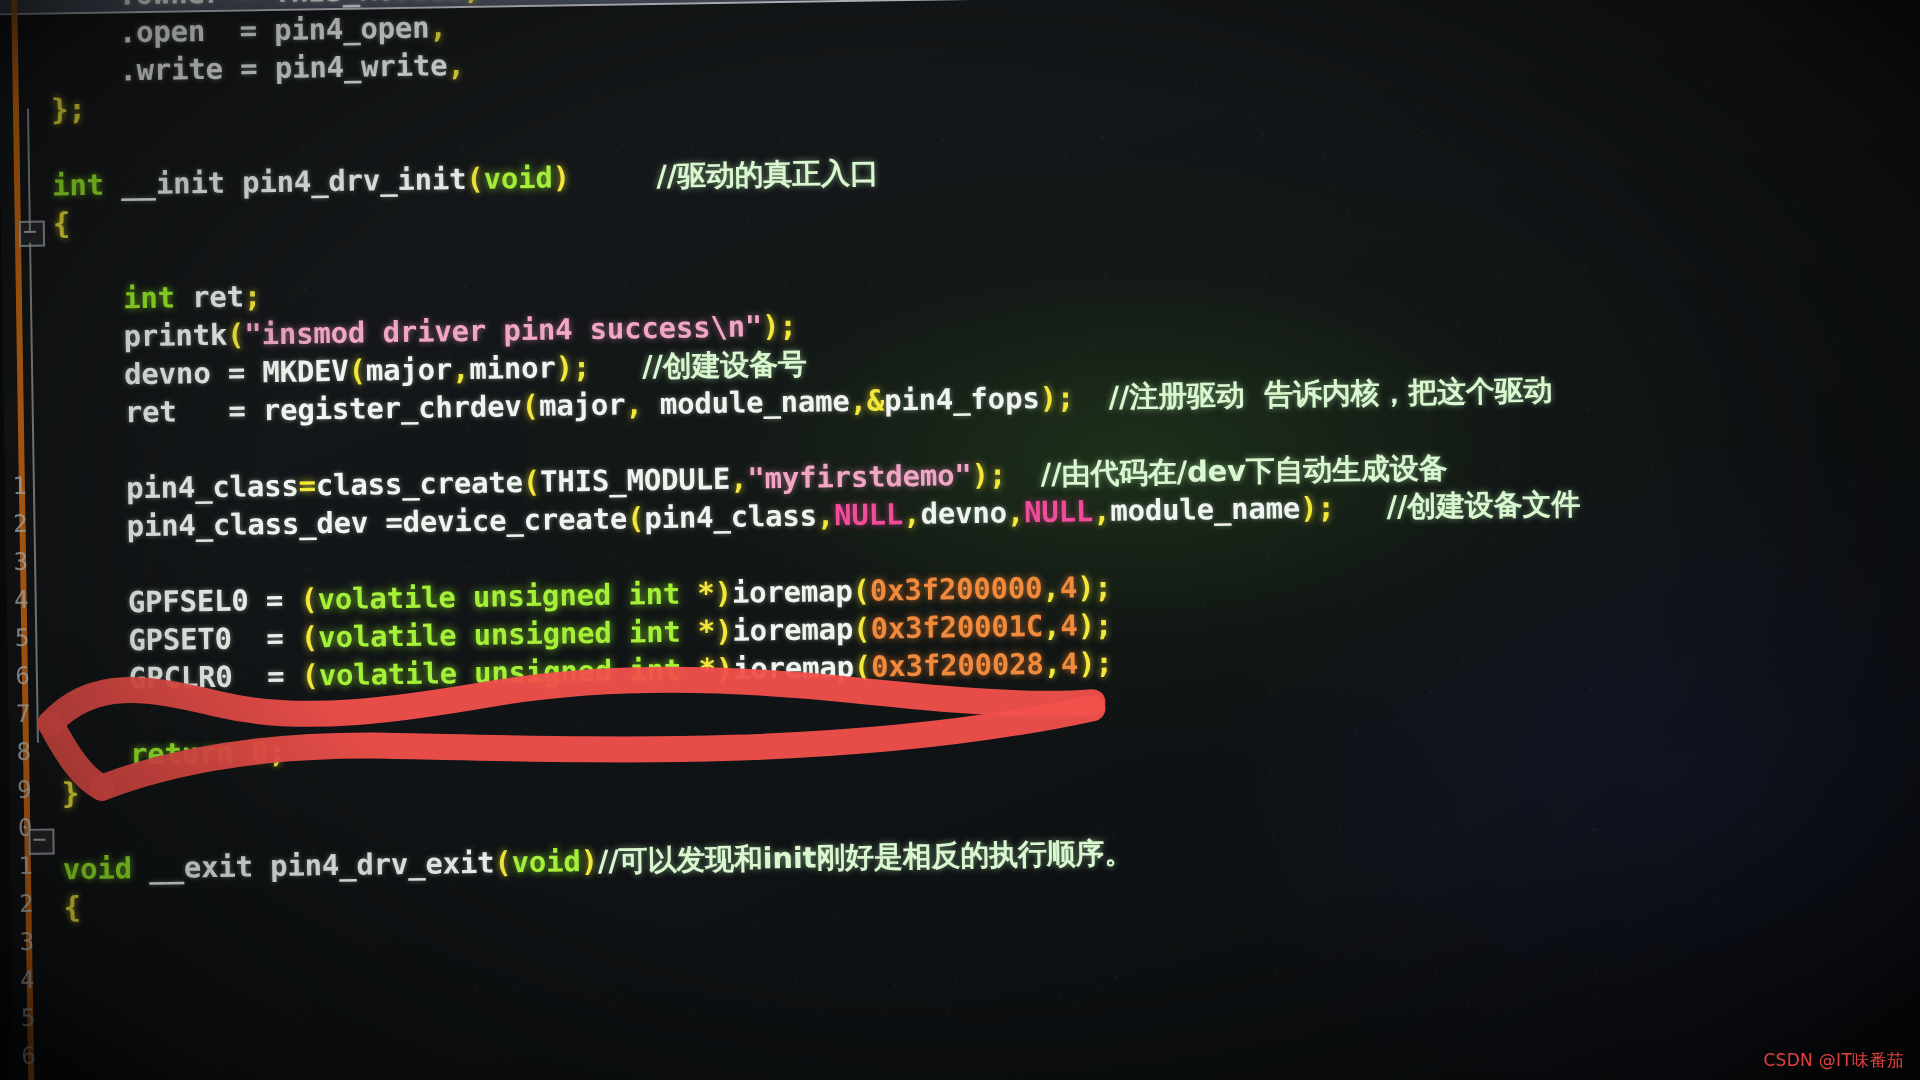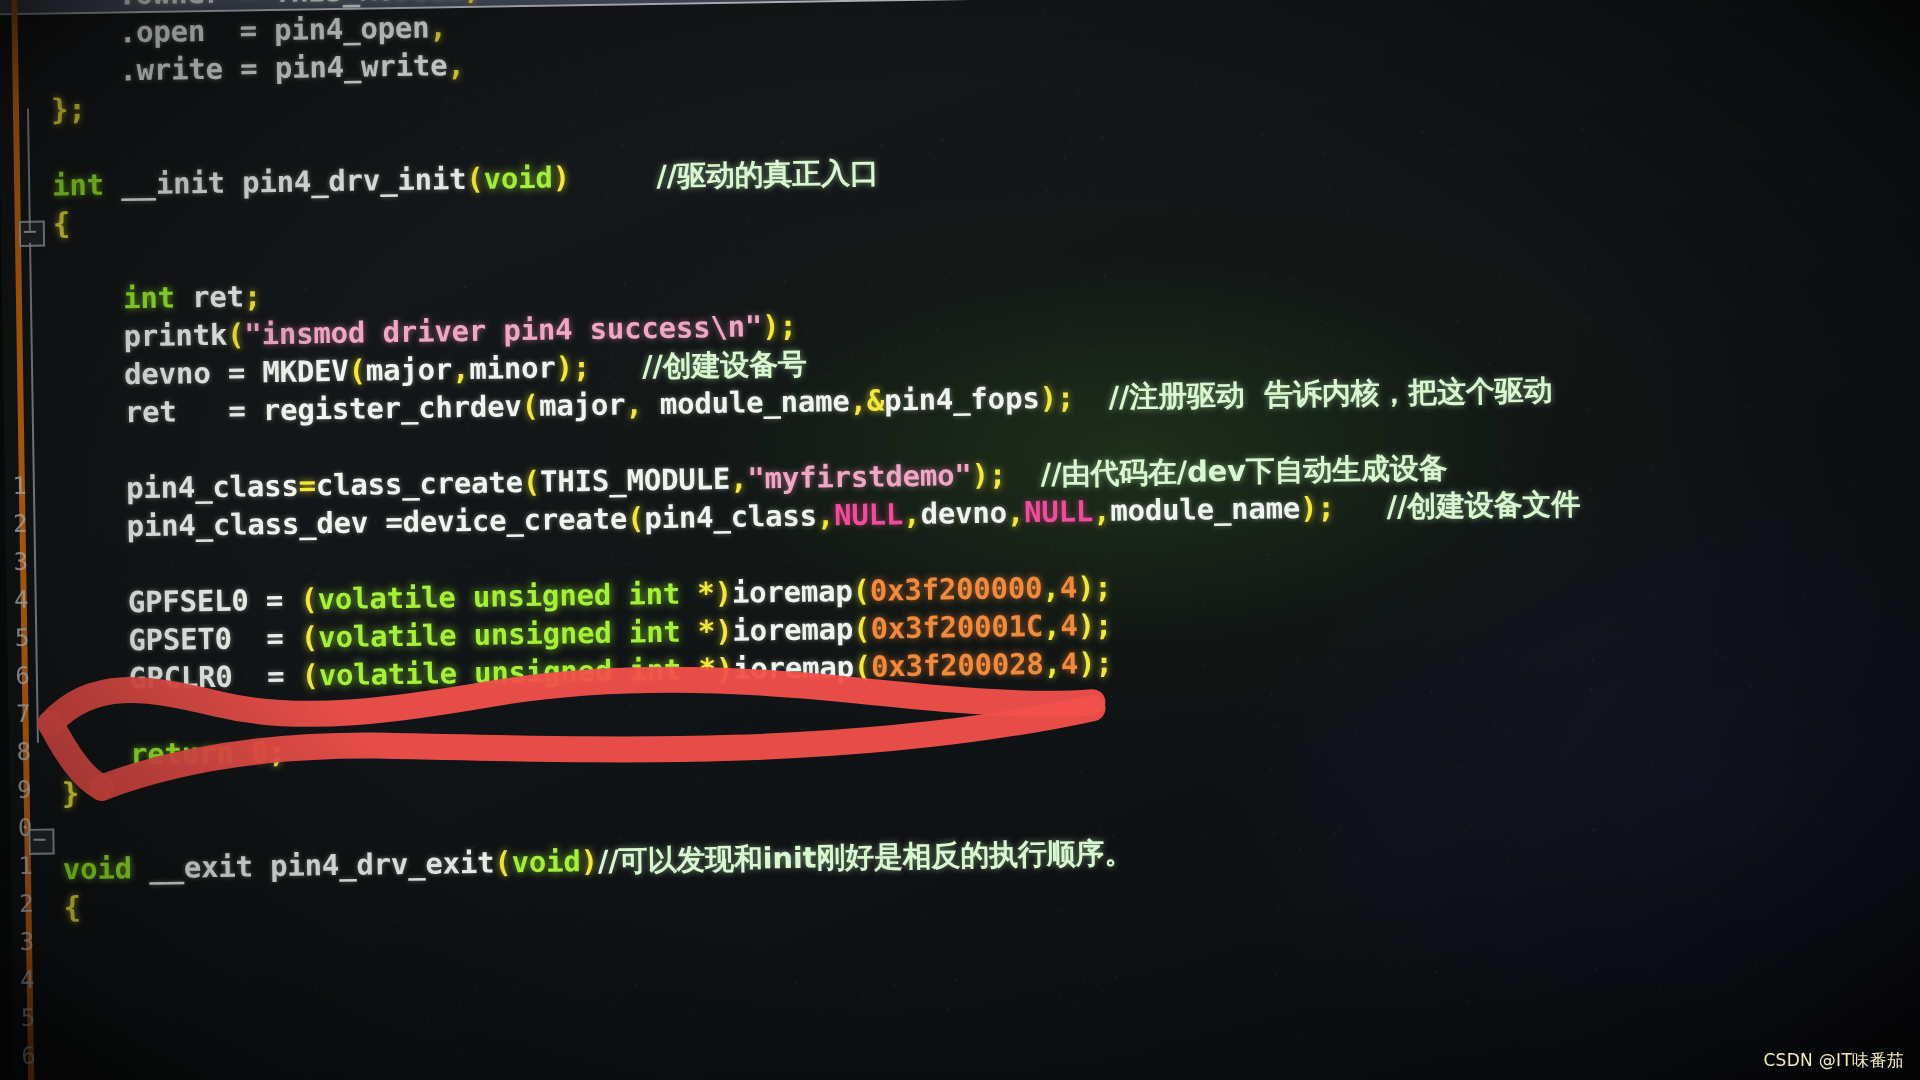--- a/index.html
+++ b/index.html
@@ -86,21 +86,21 @@
   .fold:after{content:"";position:absolute;left:3px;top:8px;width:12px;height:2px;background:#d8dbde;}
   .foldline{position:absolute;left:-28px;width:2px;background:#b9bdc2;opacity:.75;}
 
   
   #marker{position:absolute;left:0;top:0;width:2010px;height:1150px;pointer-events:none;}
 
   
   .watermark{
     position:absolute;right:16px;bottom:8px;
     font-family:"DejaVu Sans",sans-serif;font-size:17px;
-    color:#fef9c3;opacity:.95;letter-spacing:.3px;
+    color:#ef4444;opacity:.95;letter-spacing:.3px;
   }
 </style>
 </head>
 <body>
 
 <div id="photo">
   <div id="screen">
 
     <div class="tabstrip">
       

